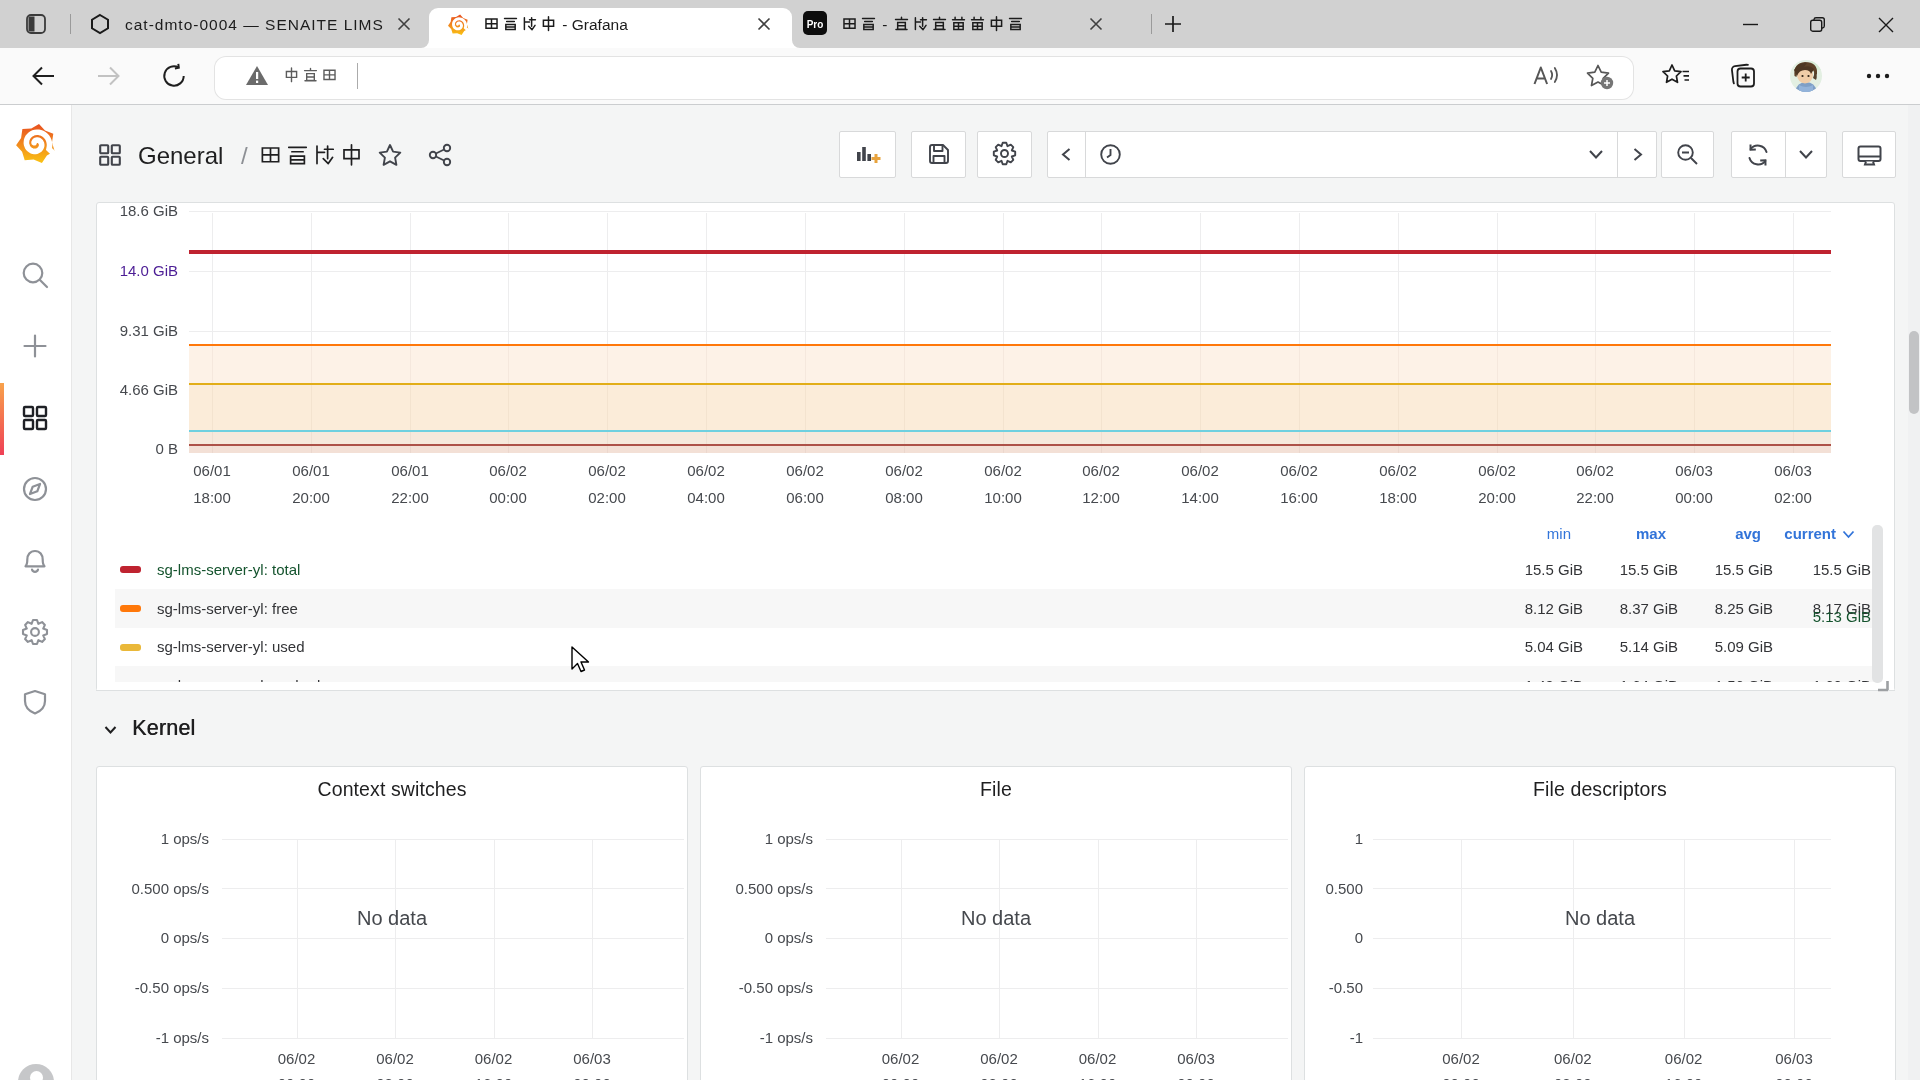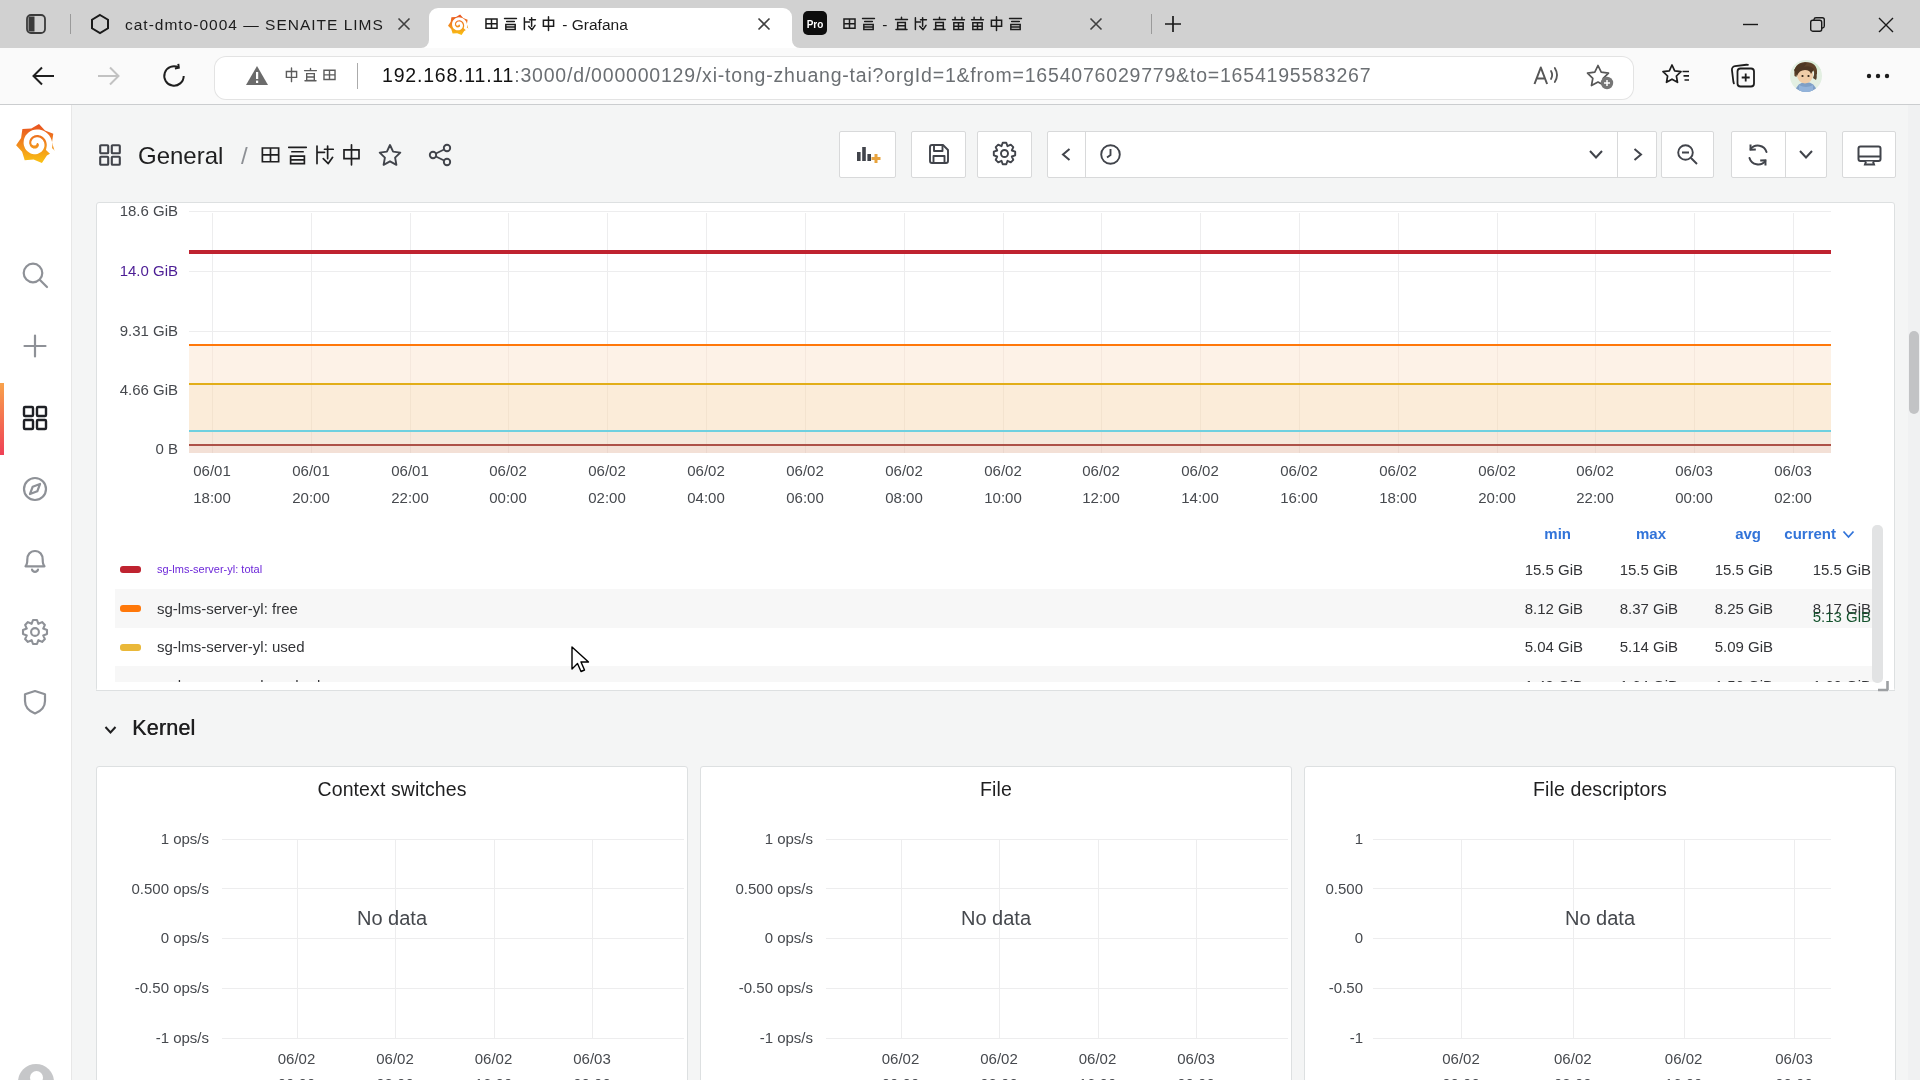--- a/index.html
+++ b/index.html
@@ -113,21 +113,20 @@
       <rect x="11" y="15.6" width="2.2" height="2.4" fill="#fff"></rect>
     </svg>
 <div class="t tl" style="left:282px;top:76px"><svg width="17" height="17" viewBox="0 0 20 20" style="vertical-align:-0.12em;margin:0 1px" fill="none" stroke="#5c5c5c" stroke-width="1.65" stroke-linecap="round">
         <path d="M10 2v16 M4 6h12v7h-12z"></path>
       </svg><svg width="17" height="17" viewBox="0 0 20 20" style="vertical-align:-0.12em;margin:0 1px" fill="none" stroke="#5c5c5c" stroke-width="1.65" stroke-linecap="round">
         <path d="M10 2.5l0 2.5 M3 5h14 M5.5 8.5h9v8h-9z M5.5 12.5h9 M3.5 17h13"></path>
       </svg><svg width="17" height="17" viewBox="0 0 20 20" style="vertical-align:-0.12em;margin:0 1px" fill="none" stroke="#5c5c5c" stroke-width="1.65" stroke-linecap="round">
         <path d="M3.5 4.5h13v11h-13z M3.5 10h13 M10 4.5v11"></path>
       </svg></div>
 <div class="ab" style="left:357px;top:63px;width:1px;height:26px;background:#ababab"></div>
-<div class="t tl" style="left:382px;top:76px;font-size:19.5px;letter-spacing:0.8px"><span style="color:#111">192.168.11.11</span><span style="color:#6b6f73">:3000/d/000000129/xi-tong-zhuang-tai?orgId=1&amp;from=1654076029779&amp;to=1654195583267</span></div>
 <svg style="position:absolute;left:1532px;top:64px" width="30" height="24" viewBox="0 0 30 24">
       <path d="M2.5 20 L8.8 3.5 L15.1 20 M4.9 14.5 H12.7" fill="none" stroke="#565656" stroke-width="2" stroke-linejoin="round"></path>
       <path d="M19 7 A8 8 0 0 1 19 15 M22.8 4 A13 13 0 0 1 22.8 18" fill="none" stroke="#565656" stroke-width="1.8" stroke-linecap="round"></path>
     </svg>
 <svg style="position:absolute;left:1586px;top:64px" width="28" height="26" viewBox="0 0 28 26">
       <path d="M12 1.5 L15.2 8.2 L22.5 9.2 L17.2 14.3 L18.5 21.5 L12 18 L5.5 21.5 L6.8 14.3 L1.5 9.2 L8.8 8.2 Z" fill="none" stroke="#565656" stroke-width="1.7" stroke-linejoin="round"></path>
       <circle cx="21" cy="19" r="6.2" fill="#767676"></circle>
       <path d="M21 16 v6 M18 19 h6" stroke="#fff" stroke-width="1.5"></path>
     </svg>
 <svg style="position:absolute;left:1662px;top:63px" width="28" height="26" viewBox="0 0 28 26">
@@ -402,31 +401,31 @@
 <div class="ab" style="left:1398px;top:345px;width:1px;height:108px;background:rgba(90,60,30,0.05)"></div>
 <div class="ab" style="left:1497px;top:345px;width:1px;height:108px;background:rgba(90,60,30,0.05)"></div>
 <div class="ab" style="left:1595px;top:345px;width:1px;height:108px;background:rgba(90,60,30,0.05)"></div>
 <div class="ab" style="left:1694px;top:345px;width:1px;height:108px;background:rgba(90,60,30,0.05)"></div>
 <div class="ab" style="left:1793px;top:345px;width:1px;height:108px;background:rgba(90,60,30,0.05)"></div>
 <div class="ab" style="left:189px;top:250.2px;width:1642px;height:3.5px;background:#bf2330"></div>
 <div class="ab" style="left:189px;top:344.0px;width:1642px;height:2px;background:#ff780a"></div>
 <div class="ab" style="left:189px;top:383.0px;width:1642px;height:2px;background:#e2ae19"></div>
 <div class="ab" style="left:189px;top:430.0px;width:1642px;height:2px;background:#6ed0e0"></div>
 <div class="ab" style="left:189px;top:444.0px;width:1642px;height:2px;background:#ad5148"></div>
-<div class="t tr" style="left:1571px;top:534px;font-size:15px;font-weight:bold;color:#3274d9">min</div>
+<div class="t tr" style="left:1571px;top:534px;font-size:15px;font-weight:normal;color:#3274d9">min</div>
 <div class="t tr" style="left:1666px;top:534px;font-size:15px;font-weight:bold;color:#3274d9">max</div>
 <div class="t tr" style="left:1761px;top:534px;font-size:15px;font-weight:bold;color:#3274d9">avg</div>
 <div class="t tr" style="left:1836px;top:534px;font-size:15px;font-weight:bold;color:#3274d9">current</div>
 <svg style="position:absolute;left:1842px;top:530px" width="13" height="9" viewBox="0 0 13 9">
       <path d="M1.5 1.5 L6.5 7 L11.5 1.5" fill="none" stroke="#3274d9" stroke-width="1.8"></path>
     </svg>
 <div class="ab" style="left:115px;top:589px;width:1761px;height:39px;background:#f7f7f7"></div>
 <div class="ab" style="left:115px;top:666px;width:1761px;height:39px;background:#f7f7f7"></div>
 <div class="ab" style="left:120px;top:566px;width:21px;height:7px;border-radius:3px;background:#bf2330"></div>
-<div class="t tl" style="left:157px;top:570px;font-size:11px;color:#6d28d9">sg-lms-server-yl: total</div>
+<div class="t tl" style="left:157px;top:570px;font-size:15px;color:#14532d">sg-lms-server-yl: total</div>
 <div class="t tr" style="left:1583px;top:570px;font-size:15px;color:#333437">15.5 GiB</div>
 <div class="t tr" style="left:1678px;top:570px;font-size:15px;color:#333437">15.5 GiB</div>
 <div class="t tr" style="left:1773px;top:570px;font-size:15px;color:#333437">15.5 GiB</div>
 <div class="t tr" style="left:1871px;top:570px;font-size:15px;color:#333437">15.5 GiB</div>
 <div class="ab" style="left:120px;top:605px;width:21px;height:7px;border-radius:3px;background:#ff780a"></div>
 <div class="t tl" style="left:157px;top:608.6px;font-size:15px;color:#333437">sg-lms-server-yl: free</div>
 <div class="t tr" style="left:1583px;top:608.6px;font-size:15px;color:#333437">8.12 GiB</div>
 <div class="t tr" style="left:1678px;top:608.6px;font-size:15px;color:#333437">8.37 GiB</div>
 <div class="t tr" style="left:1773px;top:608.6px;font-size:15px;color:#333437">8.25 GiB</div>
 <div class="t tr" style="left:1871px;top:608.6px;font-size:15px;color:#333437">8.17 GiB</div>

